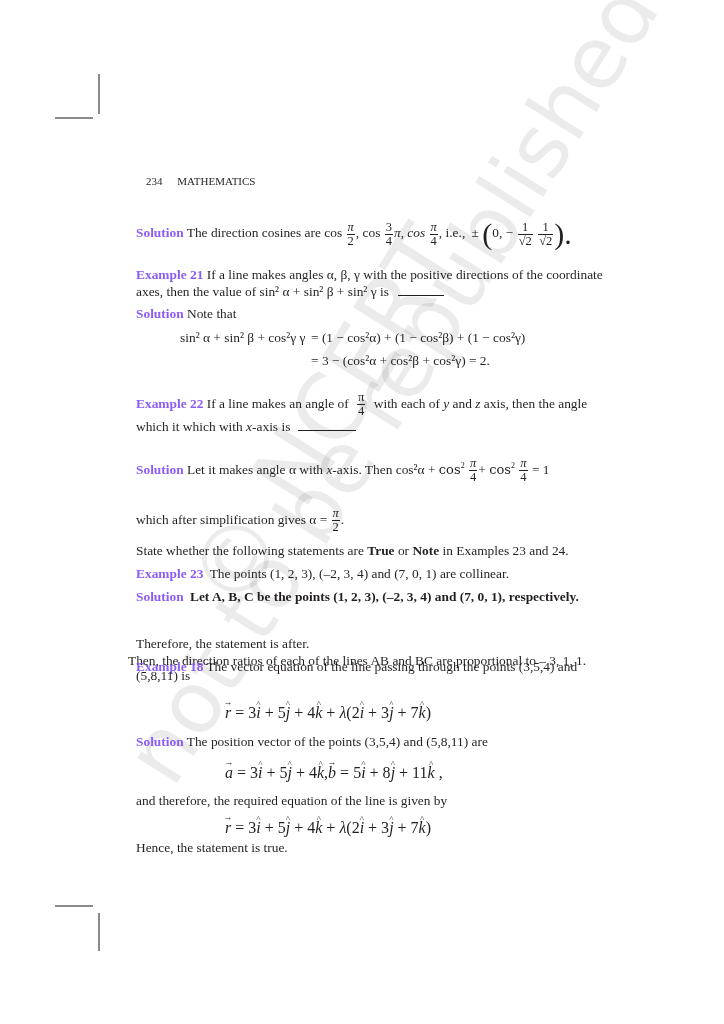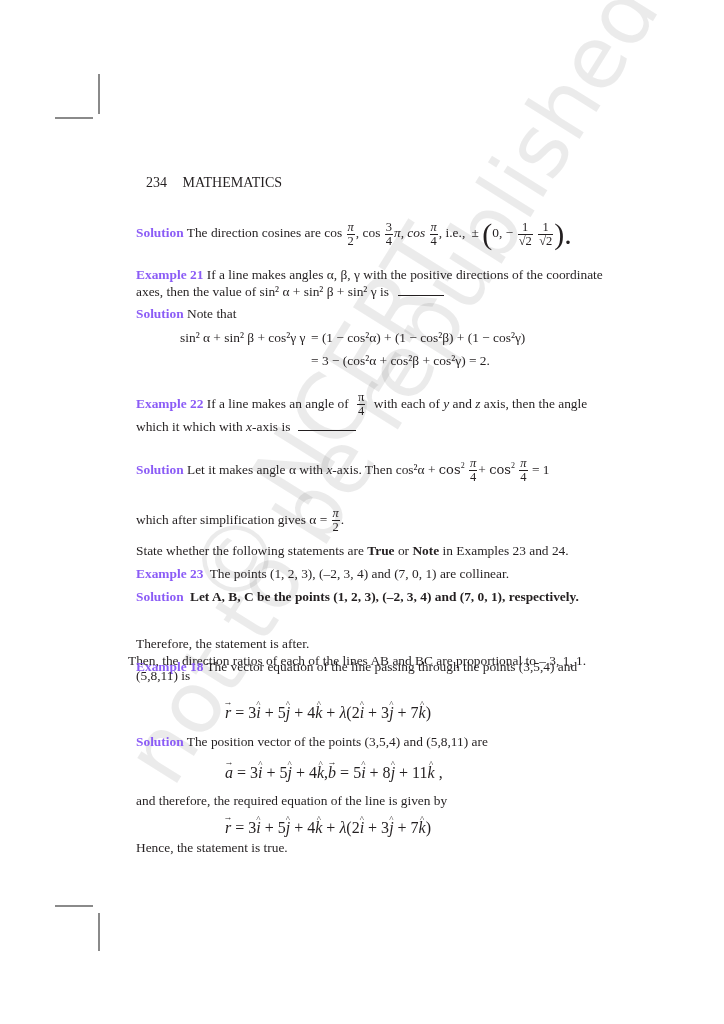--- a/index.html
+++ b/index.html
@@ -29,21 +29,21 @@
 <body>
 
 <div class="crop" style="left:98px; top:74px; width:2px; height:40px;"></div>
 <div class="crop" style="left:55px; top:117px; width:38px; height:1.5px;"></div>
 <div class="crop" style="left:55px; top:905px; width:38px; height:1.5px;"></div>
 <div class="crop" style="left:98px; top:913px; width:2px; height:38px;"></div>
 
 <div class="watermark" style="left:258px; top:520px; font-size:92px; transform: rotate(-58deg);">© NCERT</div>
 <div class="watermark" style="left:190px; top:700px; font-size:86px; transform: rotate(-58deg);">not to be republished</div>
 
-<div class="abs" style="left:146px; top:175px; font-size:14px;text-align:center;">
+<div class="abs" style="left:146px; top:175px; font-size:11px;text-align:center;">
   <span>234</span>
   <span style="margin-left:12px;">MATHEMATICS</span>
 </div>
 
 <div class="abs txt" style="left:136px; top:219px;">
   <span class="lbl">Solution</span>
   <span>The direction cosines are cos</span>
   <span class="frac"><span class="num it">π</span><span class="den">2</span></span><span>, cos</span>
   <span class="frac"><span class="num">3</span><span class="den">4</span></span><span class="it">π, cos</span>
   <span class="frac"><span class="num it">π</span><span class="den">4</span></span><span>, i.e.,</span>

